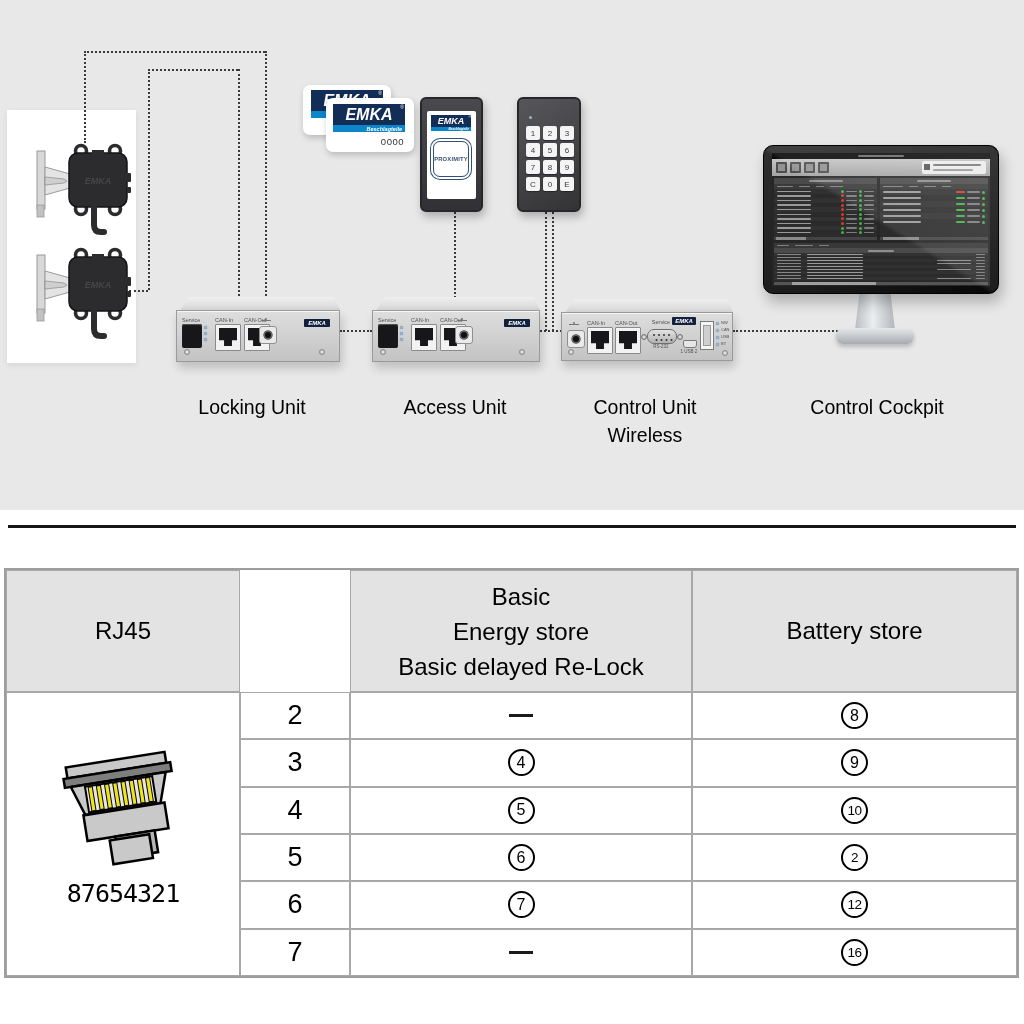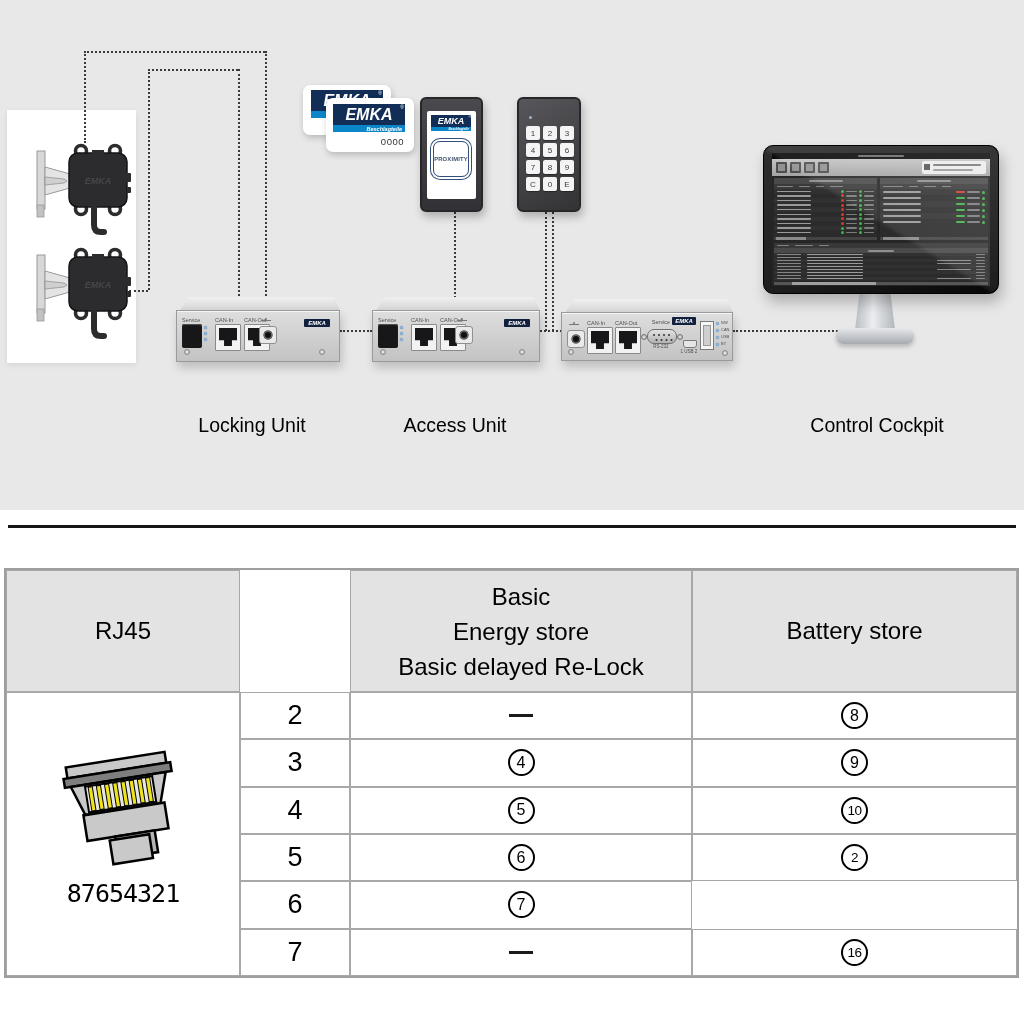--- a/index.html
+++ b/index.html
@@ -113,21 +113,21 @@
   .mdot.red{background:#d23c30;}
   .mscroll{position:absolute;height:3px;background:#444;}
   .mscroll .thumb{position:absolute;top:0;height:3px;background:#8a8a8a;}
   .neck{position:absolute;left:855px;top:291px;width:40px;height:39px;
     background:linear-gradient(90deg,#b9bdc2,#eceef0 45%,#b2b6bb);
     clip-path:polygon(12% 0,88% 0,100% 100%,0 100%);z-index:2;}
   .mbase{position:absolute;left:836px;top:328px;width:78px;height:16px;border-radius:8px/9px;
     background:linear-gradient(#e6e8ea,#a7abb1);box-shadow:0 3px 4px rgba(0,0,0,0.2);z-index:2;}
 
   
-  .caption{position:absolute;top:411px;width:200px;text-align:center;font-size:19.5px;color:#000;
+  .caption{position:absolute;top:393px;width:200px;text-align:center;font-size:19.5px;color:#000;
     line-height:28px;z-index:4;}
 
   
   .divider{position:absolute;left:8px;top:525px;width:1008px;height:3px;background:#161616;}
   .pin-table{position:absolute;left:4px;top:568px;width:1015px;height:410px;display:grid;
     grid-template-columns:234px 110px 342px 1fr;grid-template-rows:122px repeat(6,1fr);
     border:2px solid #9e9e9e;background:#fff;box-sizing:border-box;}
   .tcell{border:1.4px solid #a8a8a8;display:flex;align-items:center;justify-content:center;
     background:#fff;color:#000;}
   .tcell.head{background:#e3e3e3;font-size:24px;}
@@ -599,20 +599,24 @@
         <div class="mscroll" style="left:2px;top:129px;width:214px;background:#555;">
           <div class="thumb" style="left:18px;width:84px;background:#9f9f9f;"></div>
         </div>
       </div>
     </div>
 
     <div class="caption" style="left:152px;">
       <span>Locking Unit</span></div>
     <div class="caption" style="left:355px;">
       <span>Access Unit</span></div>
+    <div class="caption" style="left:545px;">
+      <span style="display:block">Control Unit</span>
+      <span style="display:block">Wireless</span>
+      </div>
     <div class="caption" style="left:777px;">
       <span>Control Cockpit</span></div>
   </div>
 
   <div class="divider"></div>
 
   <div class="pin-table">
     <div class="tcell head" style="grid-column:1;grid-row:1;text-align:right;">
       <span>RJ45</span>
       </div>
@@ -674,20 +678,23 @@
       <div class="tcell" style="grid-area: 5 / 3;">
         <span class="circ">6</span>
       </div>
       <div class="tcell" style="grid-area: 5 / 4;">
         <span class="circ two">2</span>
       </div>
       <div class="tcell num" style="grid-area: 6 / 2;">6</div>
       <div class="tcell" style="grid-area: 6 / 3;">
         <span class="circ">7</span>
       </div>
+      <div class="tcell" style="grid-area: 6 / 4;">
+        <span class="circ two">12</span>
+      </div>
       <div class="tcell num" style="grid-area: 7 / 2;">7</div>
       <div class="tcell" style="grid-area: 7 / 3;">
         <span class="dashbar"></span>
       </div>
       <div class="tcell" style="grid-area: 7 / 4;">
         <span class="circ two">16</span>
       </div>
     </div>
 </div>
 

